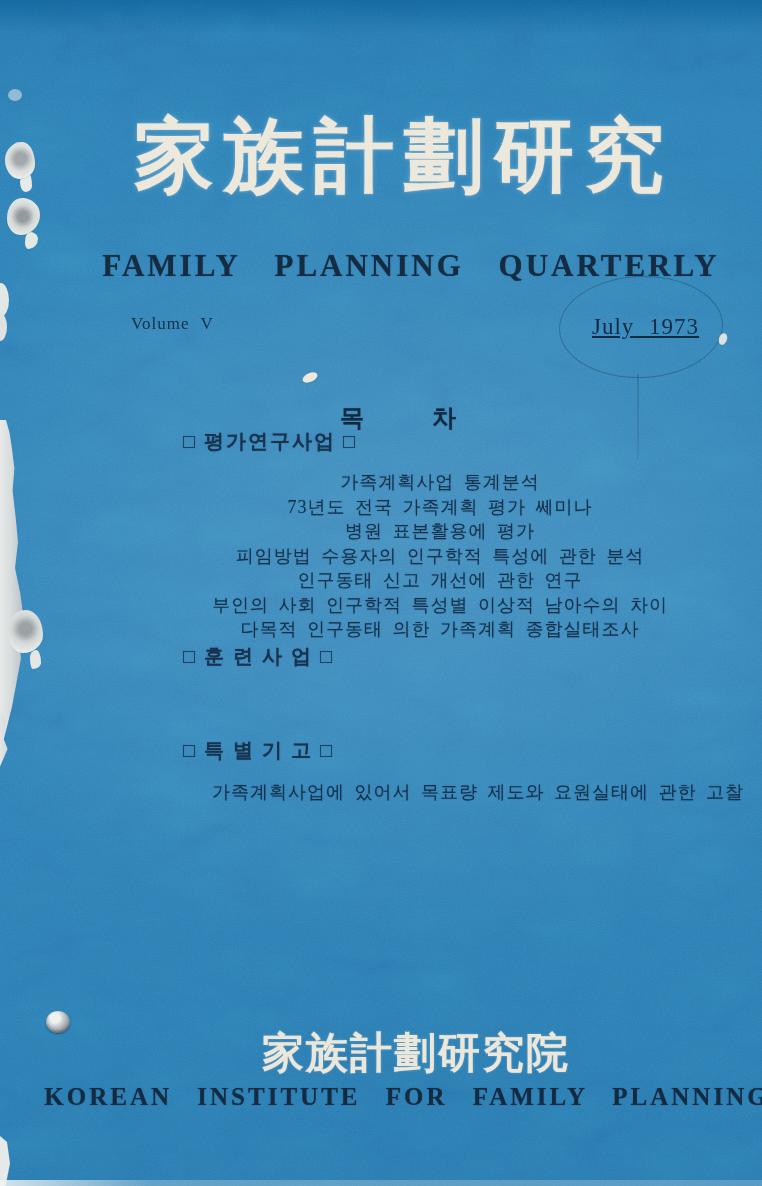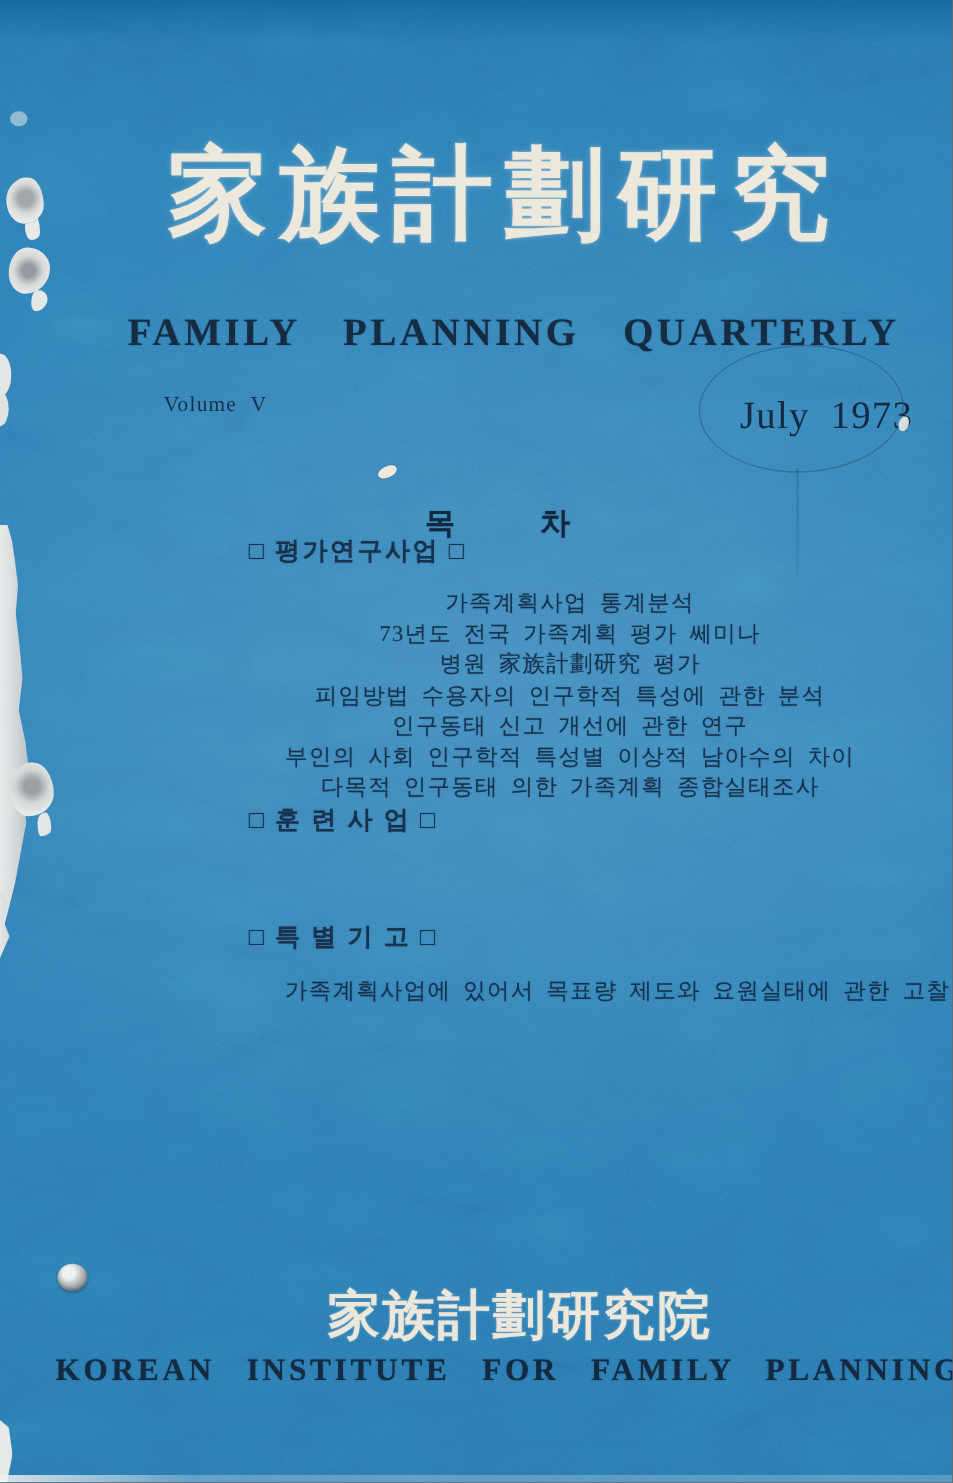--- a/index.html
+++ b/index.html
@@ -17,31 +17,31 @@
   
   .txt{position:absolute;z-index:3;white-space:nowrap;}
   .center{left:0;width:762px;text-align:center;}
 
   #title-cjk{top:106px;font-size:80px;line-height:100px;font-weight:bold;color:#ece7da;
     letter-spacing:10px;transform:translateX(23px);
     text-shadow:0 0 2px rgba(250,246,235,.45), 0 0 6px rgba(255,255,255,.18);}
   #title-en{top:248px;font-size:31px;font-weight:bold;color:#14293e;letter-spacing:3px;word-spacing:24px;
     transform:translateX(30px);text-shadow:0 0 1px rgba(20,41,62,.6);}
   #volume{left:131px;top:314px;font-size:17px;color:#172c42;word-spacing:6px;letter-spacing:1px;}
-  #issue-date{left:592px;top:314px;font-size:31px;color:#13283e;word-spacing:8px;letter-spacing:1px;}
+  #issue-date{left:592px;top:314px;font-size:23px;color:#13283e;word-spacing:8px;letter-spacing:1px;text-decoration:underline;}
 
   #stamp-oval{position:absolute;z-index:2;left:559px;top:276px;width:162px;height:100px;
     border:1.5px solid rgba(25,45,65,.34);border-radius:50%;transform:rotate(-2deg);}
   #stamp-tail{position:absolute;z-index:2;left:637px;top:374px;width:2px;height:86px;
     background:linear-gradient(180deg,rgba(25,45,65,.22),rgba(25,45,65,.10));}
 
   #toc-title{top:402px;font-size:24px;font-weight:bold;color:#10263c;word-spacing:62px;
     transform:translateX(17px);text-shadow:0 0 1px rgba(16,38,60,.55);}
 
-  .sec{position:absolute;left:183px;z-index:3;margin-left:16px;}
+  .sec{position:absolute;left:183px;z-index:3;}
   .sec-h{font-size:20px;line-height:24px;font-weight:bold;color:#17304a;letter-spacing:2px;
     white-space:nowrap;text-shadow:0 0 1px rgba(23,48,74,.5);}
   .sec ul{list-style:none;margin:0;padding:0 0 0 29px;text-align:center;}
   .sec li{font-size:18px;color:rgba(16,38,60,.85);letter-spacing:1px;word-spacing:4px;
     white-space:nowrap;text-shadow:0 0 1px rgba(16,38,60,.45);}
   #sec-0{top:429px;} #sec-0 ul{margin-top:17px;} #sec-0 li{line-height:24.5px;}
   #sec-1{top:644px;} #sec-1 ul{margin-top:14px;} #sec-1 li{line-height:24px;}
   #sec-2{top:738px;} #sec-2 ul{margin-top:17px;} #sec-2 li{line-height:27px;}
 
   #institute-cjk{top:1028px;font-size:42px;line-height:50px;font-weight:bold;color:#ebe6d9;
@@ -98,21 +98,21 @@
   <div class="txt center" id="title-en">FAMILY PLANNING QUARTERLY</div>
   <div class="txt" id="volume">Volume V</div>
   <div class="txt" id="issue-date">July 1973</div>
   <div class="txt center" id="toc-title">목 차</div>
 
   <div class="sec" id="sec-0">
     <div class="sec-h">□ 평가연구사업 □</div>
     <ul>
       <li>가족계획사업 통계분석</li>
       <li>73년도 전국 가족계획 평가 쎄미나</li>
-      <li>병원 家族計劃研究 평가</li>
+      <li>병원 표본활용에 평가</li>
       <li>피임방법 수용자의 인구학적 특성에 관한 분석</li>
       <li>인구동태 신고 개선에 관한 연구</li>
       <li>부인의 사회 인구학적 특성별 이상적 남아수의 차이</li>
       <li>다목적 인구동태 의한 가족계획 종합실태조사</li>
     </ul>
   </div>
 
   <div class="sec" id="sec-1">
     <div class="sec-h">□ 훈 련 사 업 □</div>
   </div>

